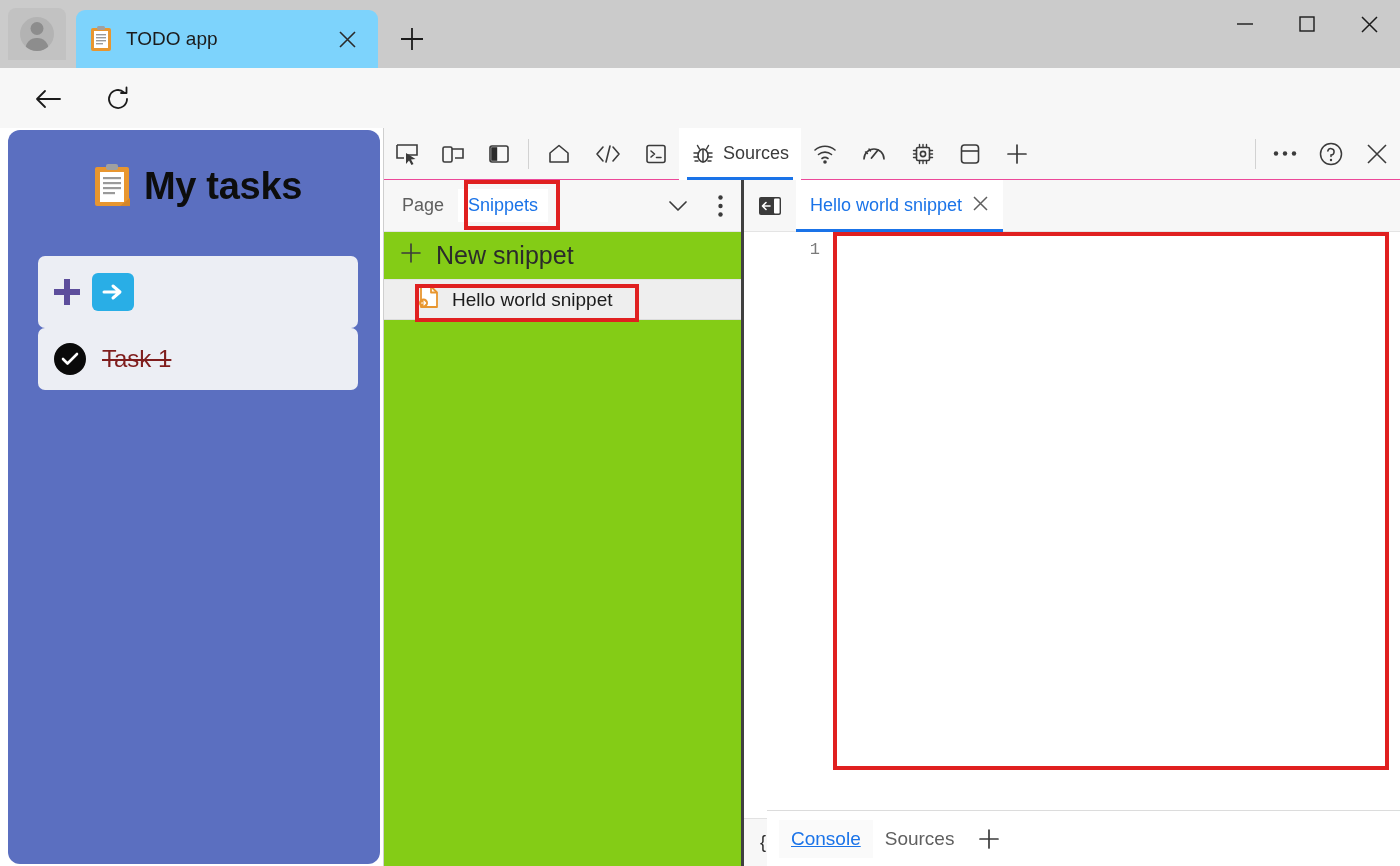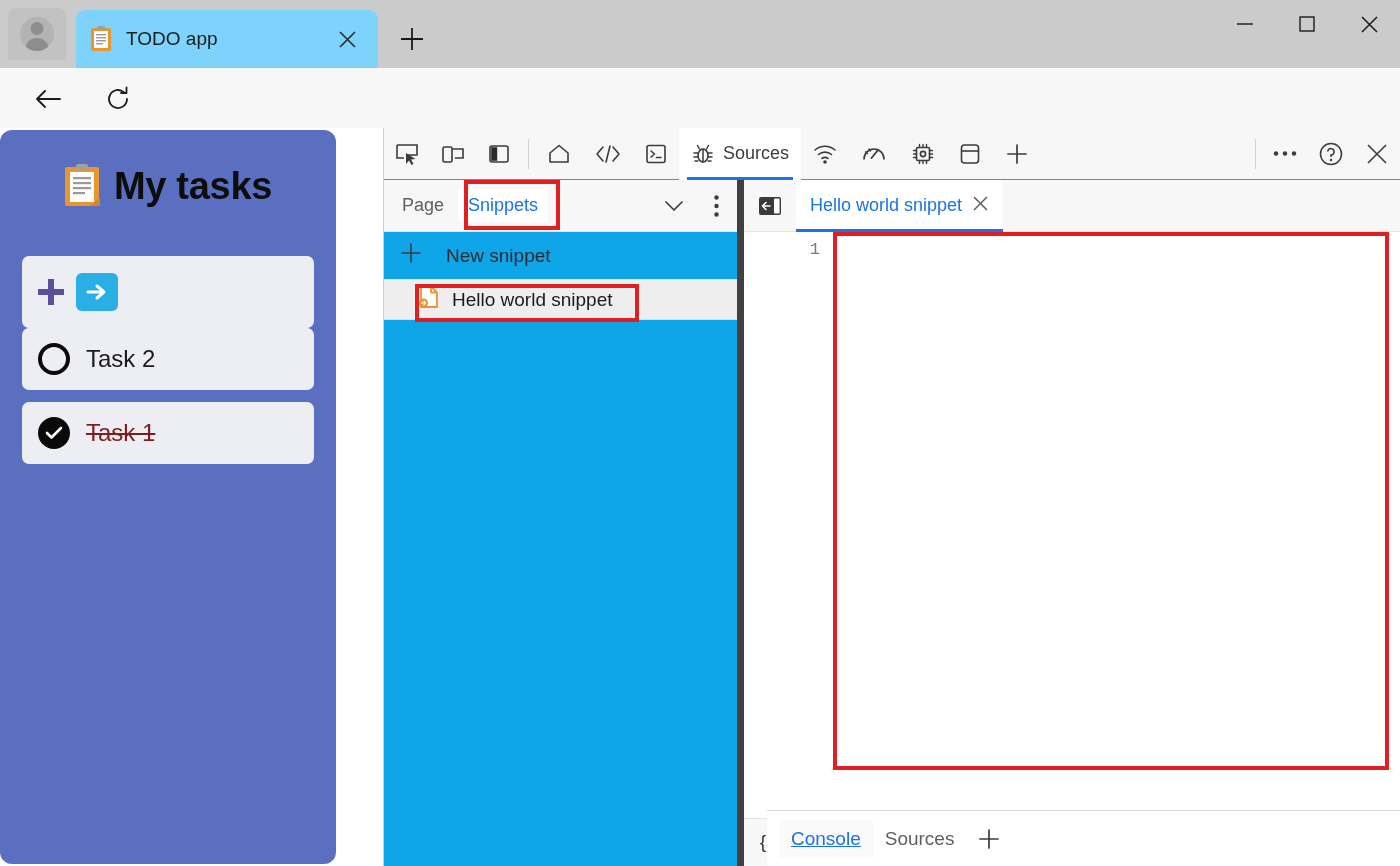--- a/index.html
+++ b/index.html
@@ -48,23 +48,24 @@
   }
   .lock-wrap { width:36px; display:flex; align-items:center; justify-content:center; flex:none; }
   .url { font-size:20px; color:#8a8a8a; letter-spacing:.1px; white-space:nowrap; overflow:hidden; flex:1; }
   .url .host { color:#1b1b1b; }
   .omni-icon { width:52px; height:44px; display:flex; align-items:center; justify-content:center; flex:none; }
   .ellipsis-btn { position:absolute; left:1336px; top:76px; width:46px; height:44px; display:flex; align-items:center; justify-content:center; }
 
   
   .viewport { position:absolute; left:0; top:128px; width:383px; height:738px; background:#ffffff; overflow:hidden; }
   .todo-card {
-    position:absolute; left:0; top:2px; width:336px; height:734px;
+    position:absolute; left:8px; top:2px; width:372px; height:734px;
     background:#5b6fc0; border-radius:12px;
     font-family:"Liberation Sans", sans-serif;
+    padding-left:8px;
   }
   .todo-head { display:flex; align-items:center; justify-content:center; padding-top:34px; }
   .todo-clip { width:36px; height:44px; margin-right:14px; position:relative; }
   .todo-title { font-size:38px; font-weight:bold; color:#0d0d0d; letter-spacing:-.3px; }
   .add-row {
     margin:48px 22px 0 22px; height:72px; background:#eceef4; border-radius:7px;
     display:flex; align-items:center; padding:0 16px;
   }
   .plus-ico { width:26px; height:26px; margin-right:12px; flex:none; position:relative; }
   .plus-ico:before { content:""; position:absolute; left:0; top:10px; width:26px; height:6px; background:#5d4e9c; }
@@ -89,29 +90,29 @@
   .dt-tab {
     height:52px; display:flex; align-items:center; gap:8px; padding:0 12px; flex:none;
     font-size:18px; color:#3b3b3b; position:relative;
   }
   .dt-tab.active { background:#ffffff; }
   .dt-tab.active:after { content:""; position:absolute; left:8px; right:8px; bottom:0; height:3px; background:#1a73e8; }
   .dt-right { margin-left:auto; display:flex; align-items:center; }
 
   
   .dt-body { position:relative; height:686px; display:flex; }
-  .nav-pane { width:360px; background:#0ea5e9; border-right:7px solid #404040; position:relative; }
+  .nav-pane { width:360px; background:#84cc16; border-right:3px solid #404040; position:relative; }
   .nav-tabs { height:52px; display:flex; align-items:center; border-bottom:1px solid #e4e4e4; background:#f7f7f7; padding-left:8px; }
   .nav-tab { font-size:18px; color:#5f5f5f; padding:6px 10px; }
   .nav-tab.sel { color:#1a73e8; background:#ffffff; }
   .nav-tab-wrap { position:relative; padding:4px; }
   .nav-icons { margin-left:auto; display:flex; align-items:center; }
   .nav-ibtn { width:42px; height:42px; display:flex; align-items:center; justify-content:center; }
 
-  .new-snippet { height:48px; display:flex; align-items:center; padding-left:16px; gap:24px; border-bottom:1px solid #e4e4e4; font-size:19px; color:#2b2b2b; }
+  .new-snippet { height:48px; display:flex; align-items:center; padding-left:16px; gap:14px; border-bottom:1px solid #e4e4e4; font-size:25px; color:#2b2b2b; }
   .snip-row { height:40px; background:#eeeeee; display:flex; align-items:center; padding-left:34px; gap:12px; font-size:19px; color:#1b1b1b; border-bottom:1px solid #dcdcdc; position:relative; }
 
   
   .edit-pane { flex:1; position:relative; background:#ffffff; }
   .edit-tabs { height:52px; background:#f7f7f7; display:flex; align-items:center; border-bottom:1px solid #e4e4e4; }
   .edit-sidebtn { width:52px; height:52px; display:flex; align-items:center; justify-content:center; flex:none; }
   .edit-tab { height:52px; background:#ffffff; display:flex; align-items:center; gap:10px; padding:0 14px; position:relative; font-size:18px; color:#1a73e8; }
   .edit-tab:after { content:""; position:absolute; left:0; right:0; bottom:0; height:3px; background:#1a73e8; }
   .editor-area { position:absolute; left:0; top:52px; right:0; bottom:48px; background:#ffffff; display:flex; }
   .gutter { width:90px; text-align:right; padding:8px 14px 0 0; font-family:"Liberation Mono", monospace; font-size:17px; color:#7a7a7a; }
@@ -250,24 +251,20 @@
 
       <div class="add-row">
         <div class="plus-ico"></div>
         <div class="add-go">
           <svg width="24" height="20" viewBox="0 0 24 20">
               <path d="M3 10 H18 M12 4 L19 10 L12 16" stroke="#ffffff" stroke-width="3" fill="none" stroke-linecap="round" stroke-linejoin="round"></path>
             </svg>
         </div>
       </div>
 
-      <div class="task-row">
-        <div class="chk"></div>
-        <div class="task-text">Task 2</div>
-      </div>
 
       <div class="task-row">
         <div class="chk done">
           <svg width="18" height="14" viewBox="0 0 18 14">
               <path d="M2 7 L6.5 11.5 L16 2" stroke="#ffffff" stroke-width="2.6" fill="none" stroke-linecap="round" stroke-linejoin="round"></path>
             </svg>
         </div>
         <div class="task-text struck">Task 1</div>
       </div>
     </div>

